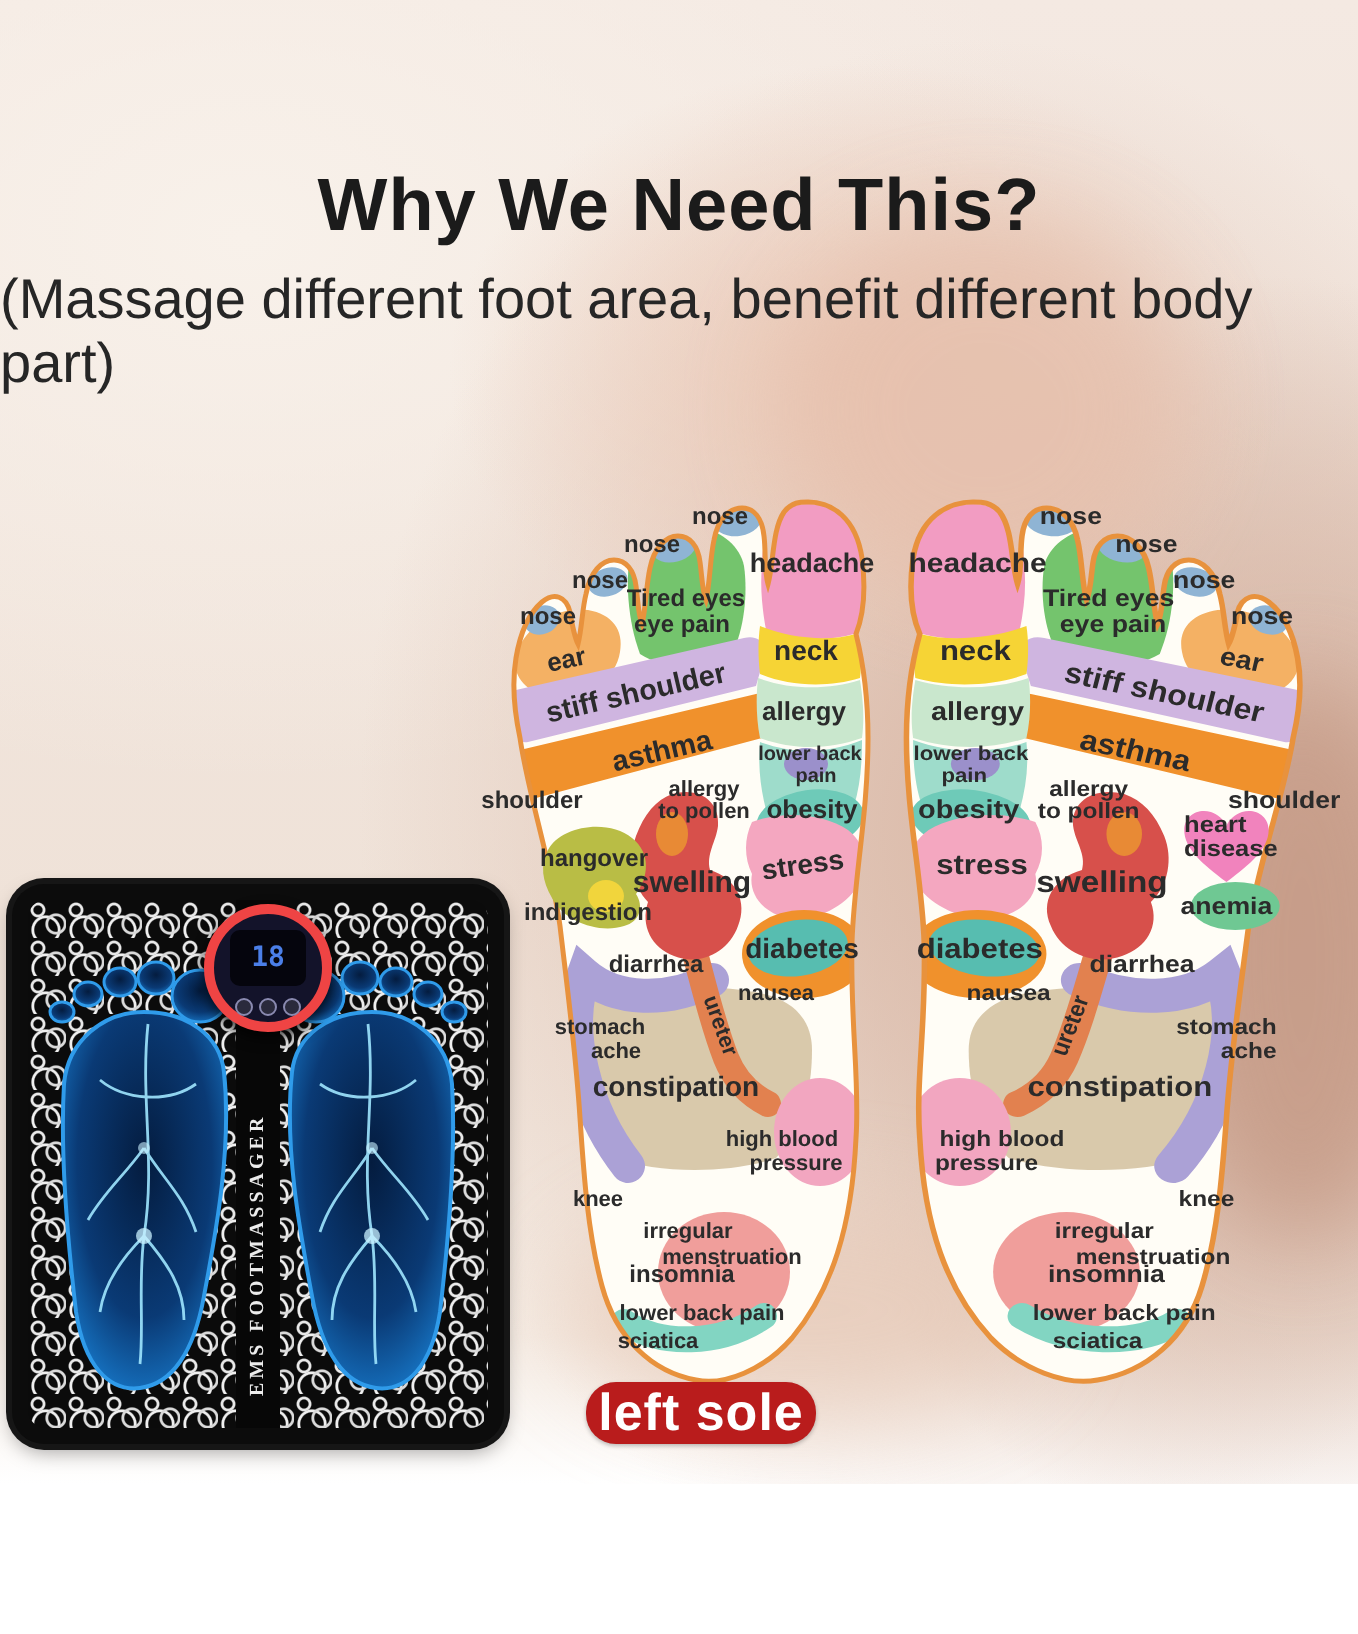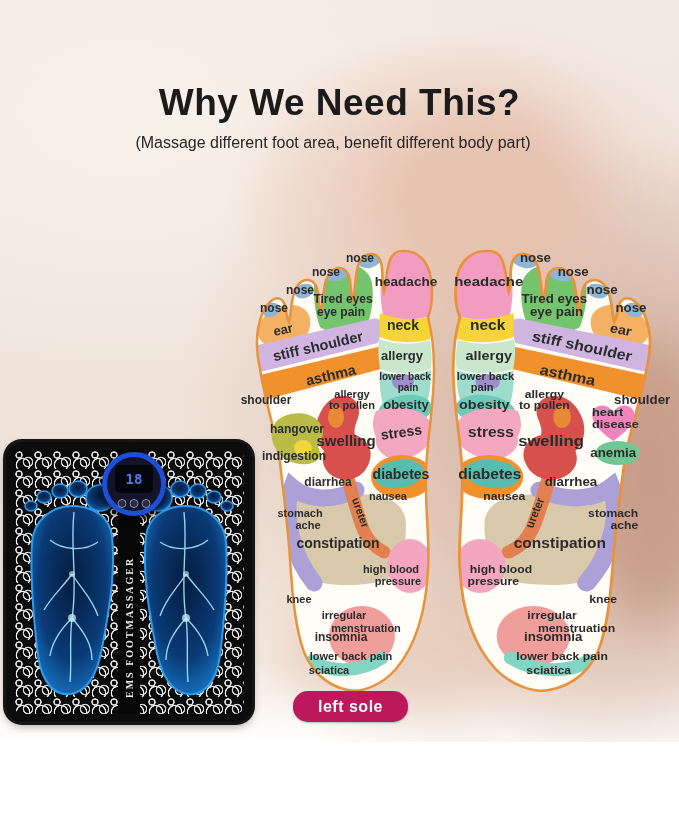--- a/index.html
+++ b/index.html
@@ -12,27 +12,27 @@
       radial-gradient(430px 540px at 72% 55%, #dcbcab 0%, transparent 72%),
       radial-gradient(330px 430px at 94% 62%, #c69c89 0%, transparent 75%),
       radial-gradient(520px 340px at 18% 16%, #f8f1ea 0%, transparent 80%),
       linear-gradient(180deg,#f4e9e2 0%,#efe2d8 62%,#f5ece4 90%,#ffffff 100%);}
   .blob{position:absolute;border-radius:50%;filter:blur(24px);}
   .blob.b1{left:392px;top:110px;width:200px;height:190px;background:#e6c0ad;opacity:.8;}
   .blob.b2{left:586px;top:340px;width:130px;height:280px;background:#c59a86;opacity:.8;}
   .blob.b3{left:280px;top:600px;width:240px;height:110px;background:#e6c7b4;opacity:.6;}
   .title{position:absolute;top:82px;left:0;width:679px;text-align:center;
          font-size:37px;font-weight:bold;color:#1b1b1b;letter-spacing:.5px;}
-  .subtitle{position:absolute;top:134px;left:0;width:666px;text-align:center;
-         font-size:16px;color:#262626;}
+  .subtitle{position:absolute;top:134px;left:0;width:666px;text-align:left;
+         font-size:28px;color:#262626;}
   svg.foot{position:absolute;overflow:visible;}
   svg.foot text{font-weight:bold;fill:#2b2b2b;text-anchor:middle;
          font-family:"Liberation Sans",sans-serif;}
-  .pill{position:absolute;top:691px;width:115px;height:31px;background:#be185d;
-        border-radius:15px;color:#fff;font-size:16px;font-weight:bold;
+  .pill{position:absolute;top:691px;width:115px;height:31px;background:#b91c1c;
+        border-radius:15px;color:#fff;font-size:26px;font-weight:bold;
         display:flex;align-items:center;justify-content:center;letter-spacing:.5px;
         box-shadow:0 1px 2px rgba(0,0,0,.25);}
   .pill.left{left:293px;} .pill.right{left:497px;}
   
   .mat{position:absolute;left:6px;top:442px;width:246px;height:280px;background:#0c0c0c;
        border-radius:16px;box-shadow:0 0 0 3px #161616,0 4px 10px rgba(0,0,0,.35);}
   .mat-pattern{position:absolute;left:8px;top:8px;right:8px;bottom:8px;border-radius:9px;
        background-color:#0b0b0b;overflow:hidden;
        background-image:
          radial-gradient(circle at 5px 5px, transparent 2px,#e9e9e9 2.6px,#e9e9e9 3.4px,transparent 4px),
@@ -40,21 +40,21 @@
          radial-gradient(circle at 9px 15px, transparent 5.6px,#efefef 6.2px,#efefef 7px,transparent 7.6px);
        background-size:19px 19px;}
   .mat-strip{position:absolute;left:50%;top:0;bottom:0;width:22px;transform:translateX(-50%);
        background:#070707;}
   .mat-label{position:absolute;left:0;right:0;top:96px;bottom:6px;display:flex;
        align-items:center;justify-content:center;writing-mode:vertical-rl;
        transform:rotate(180deg);color:#ececec;font-size:10px;font-weight:bold;
        letter-spacing:2px;font-family:"Liberation Serif",serif;}
   .neon{position:absolute;left:0;top:0;width:100%;height:100%;}
   .controller{position:absolute;left:96px;top:10px;width:54px;height:54px;border-radius:50%;
-       background:#13132a;border:5px solid #1d4ed8;box-shadow:0 3px 7px rgba(0,0,0,.8);z-index:4;}
+       background:#13132a;border:5px solid #ef4444;box-shadow:0 3px 7px rgba(0,0,0,.8);z-index:4;}
   .controller .screen{position:absolute;left:8px;top:8px;right:8px;bottom:18px;
        background:#05050d;border-radius:5px;display:flex;align-items:center;justify-content:center;
        color:#4b7fe8;font-family:"DejaVu Sans Mono",monospace;font-size:14px;font-weight:bold;}
   .controller .btns{position:absolute;bottom:3px;left:50%;transform:translateX(-50%);
        display:flex;gap:3px;}
   .controller .btns i{width:7px;height:7px;border-radius:50%;background:#2a2a3c;
        border:1px solid #8a8ab0;display:block;}
   .whitefoot{position:absolute;left:0;top:742px;width:679px;height:75px;background:#fff;}
 </style>
 </head>

